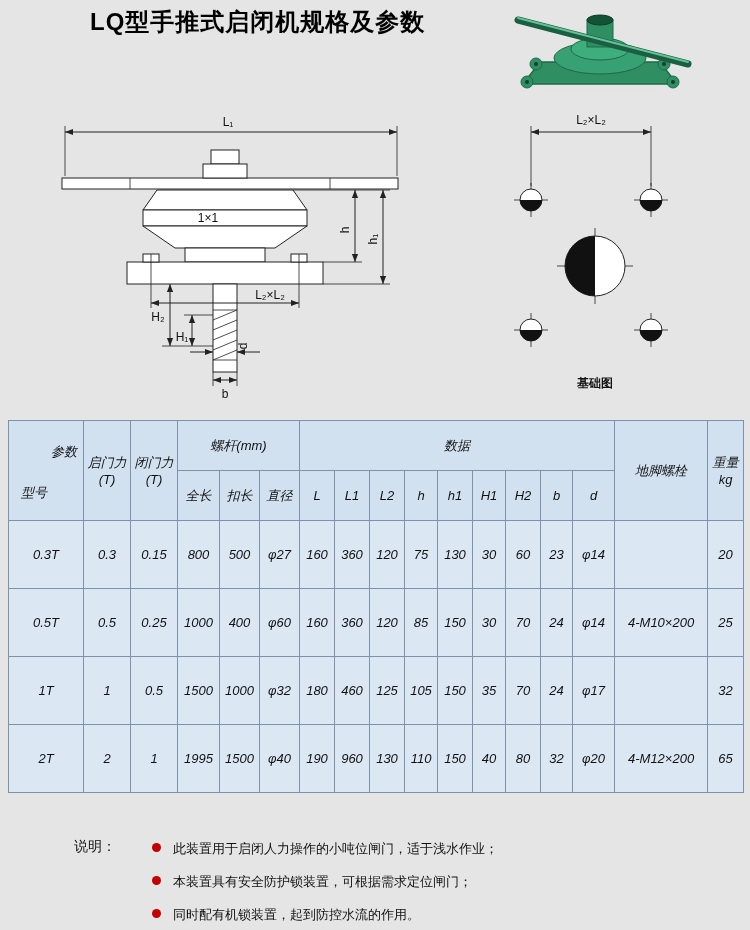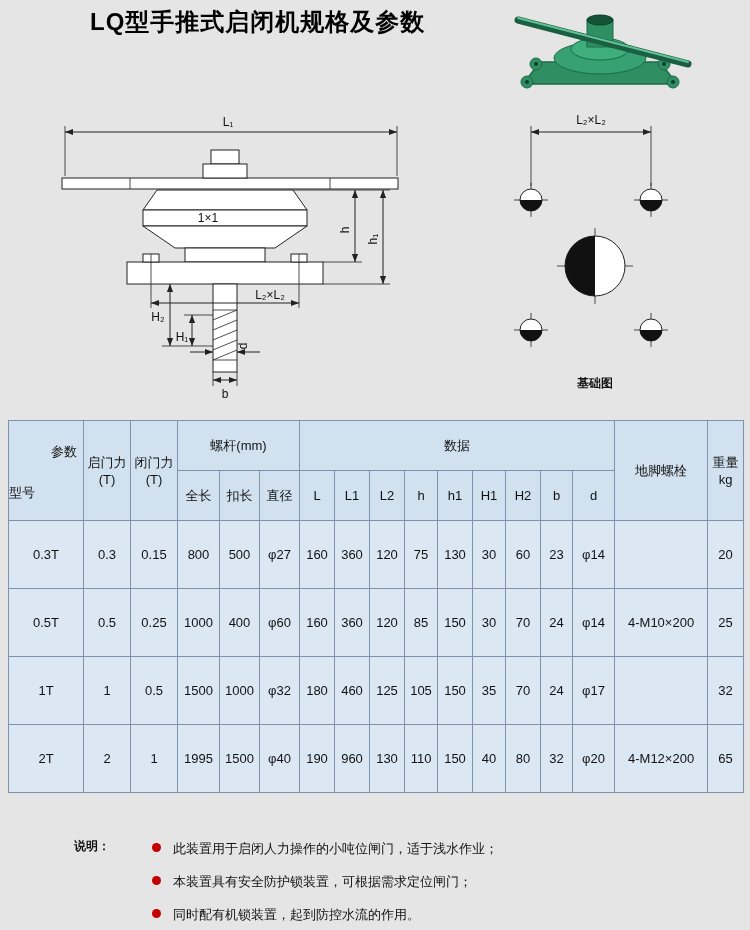--- a/index.html
+++ b/index.html
@@ -13,43 +13,43 @@
     font-size:24px; font-weight:bold; letter-spacing:1px; color:#000;
   }
   svg text { font-family:"Liberation Sans", sans-serif; fill:#111; font-size:12px; }
   .part  { fill:#ffffff; stroke:#222; stroke-width:1; }
   .dline { stroke:#222; stroke-width:1; fill:none; }
   .thin  { stroke:#222; stroke-width:0.8; fill:none; }
 
   
   .spec-table {
     position:absolute; left:8px; top:420px; width:734px;
-    border-collapse:collapse; table-layout:fixed;
+    border-collapse:collapse; table-layout:fixed;font-style:italic;
   }
   .spec-table th, .spec-table td {
     border:1px solid #7e93ab; background:#dbe8f4;
     font-weight:normal; text-align:center; vertical-align:middle;
     font-size:13px; padding:1px 2px; color:#111; word-break:break-all;
   }
   .spec-table thead th { background:#d2e1f0; }
   .hrow { height:50px; }
   .body-row { height:68px; }
   .diag {
     position:relative; padding:0;
     background-image:linear-gradient(to top right,
       rgba(0,0,0,0) calc(50% - 0.7px),
       #7e93ab calc(50% - 0.7px),
       #7e93ab calc(50% + 0.7px),
       rgba(0,0,0,0) calc(50% + 0.7px));
   }
   .diag .t { position:absolute; top:22px; right:6px; }
-  .diag .b { position:absolute; bottom:18px; left:0; }
+  .diag .b { position:absolute; bottom:18px; left:12px; }
 
   
-  .notes-label { position:absolute; left:74px; top:838px; font-size:12px; font-weight:bold; }
+  .notes-label { position:absolute; left:74px; top:838px; font-size:14px; font-weight:normal; }
   .note { position:absolute; left:152px; font-size:13px; white-space:nowrap; }
   .note .bullet {
     display:inline-block; width:9px; height:9px; border-radius:50%;
     background:#c40000; margin-right:12px; vertical-align:1px;
   }
   .abs { position:absolute; }
 </style>
 </head>
 <body>
 

